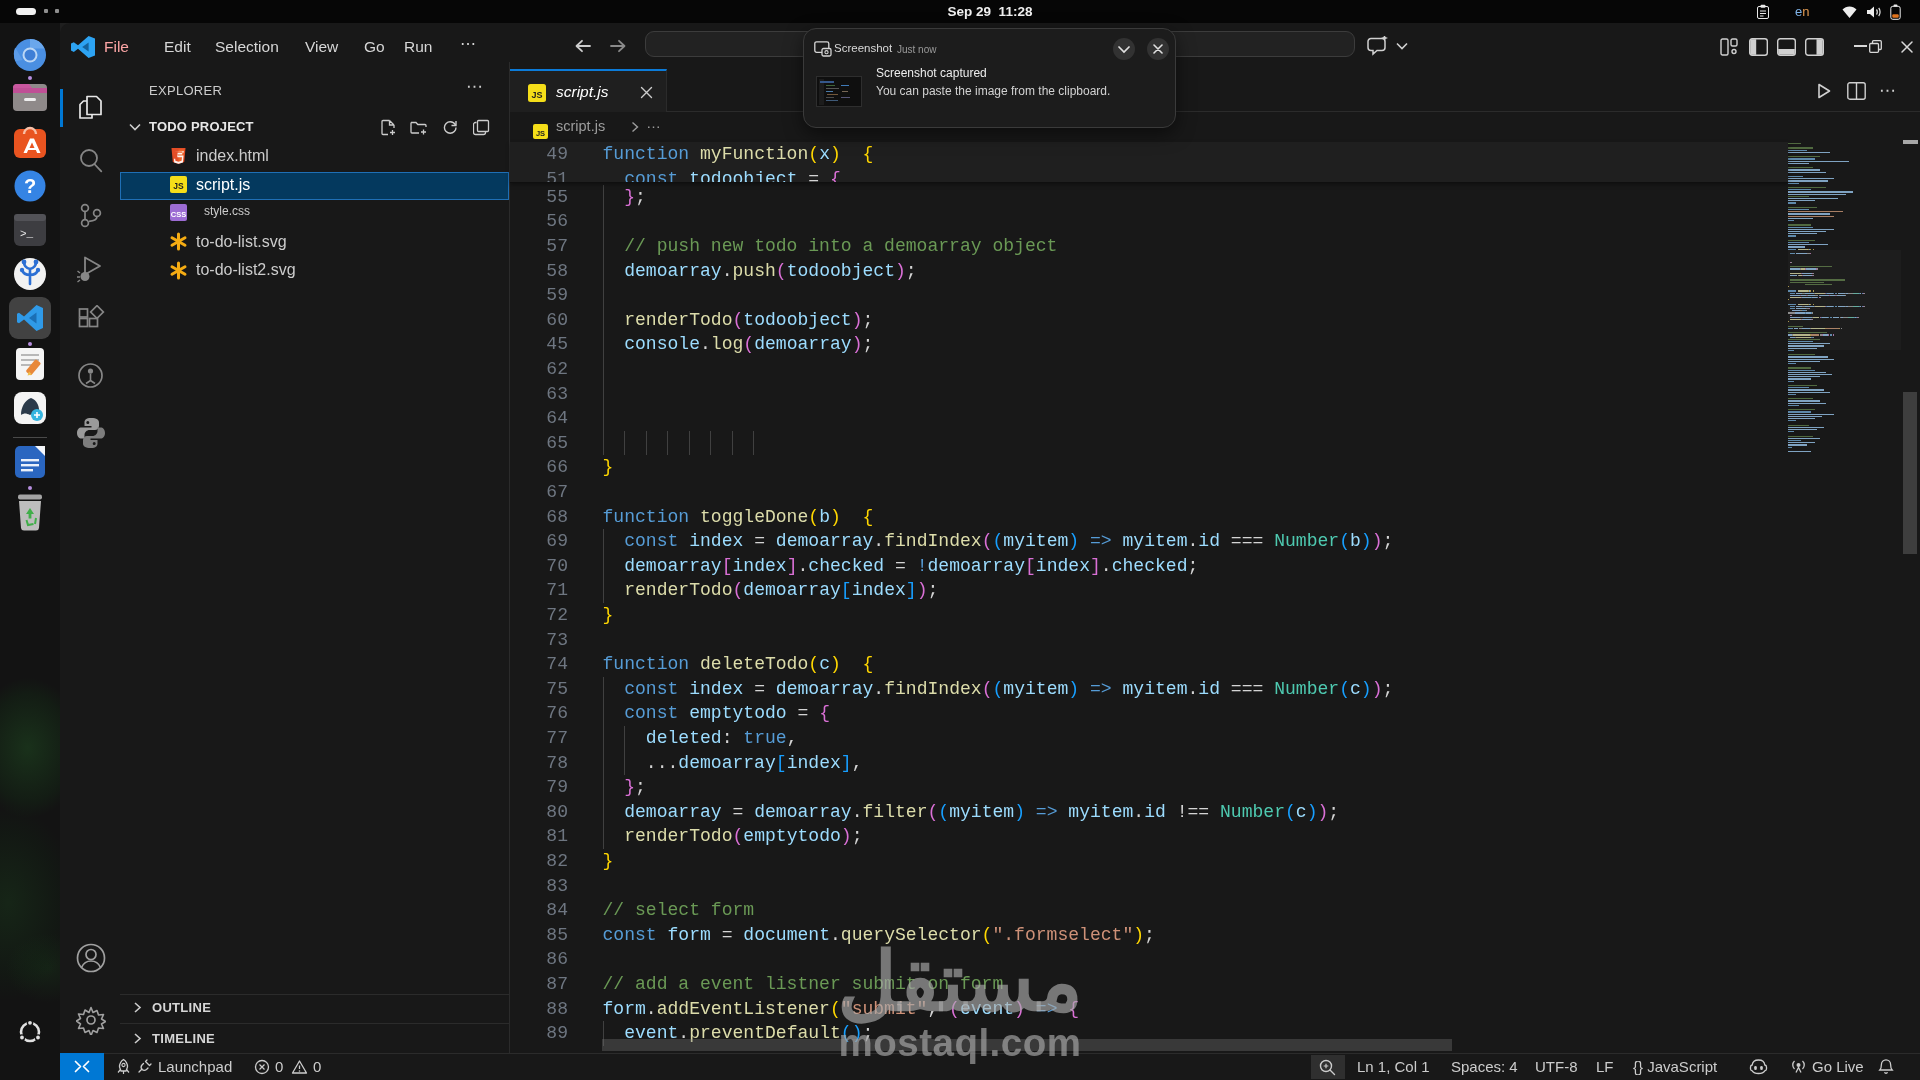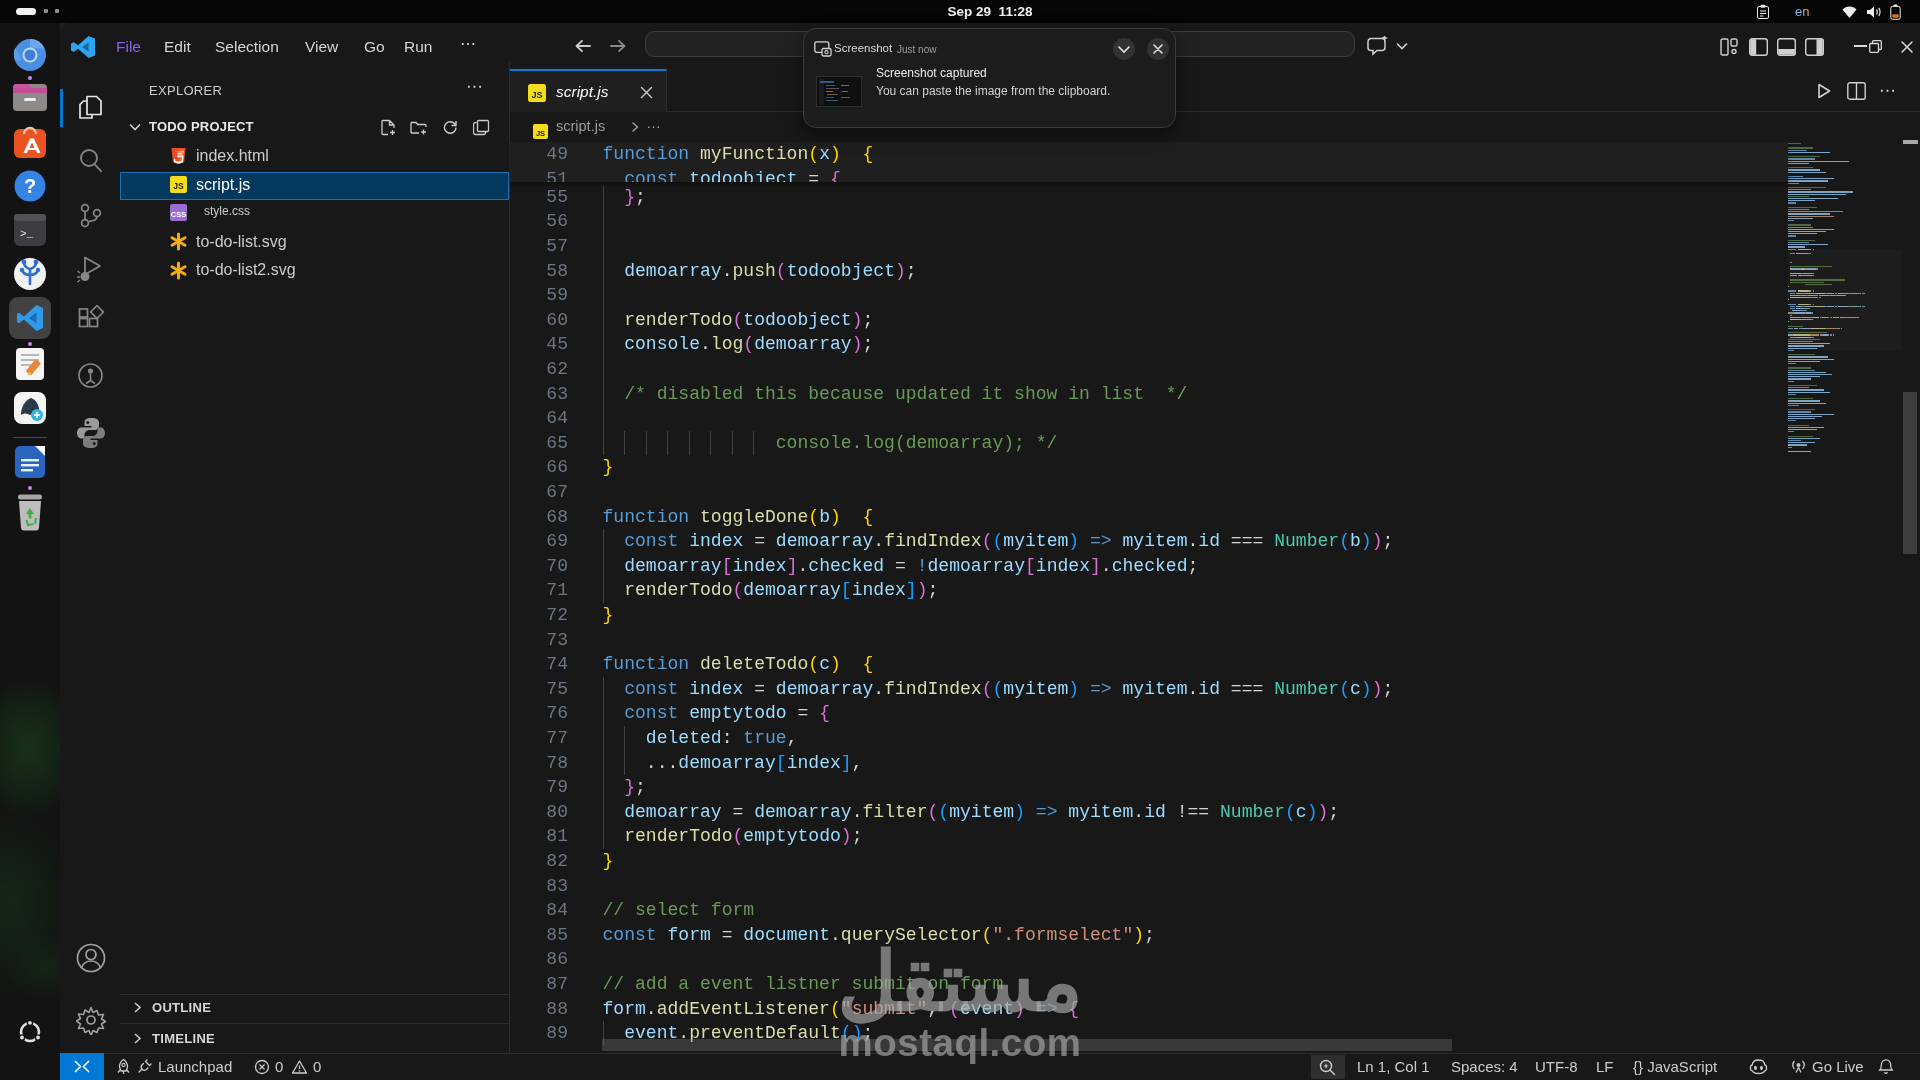--- a/index.html
+++ b/index.html
@@ -120,21 +120,21 @@
       <circle cx="12" cy="12" r="9" stroke="#e0e0e0" stroke-width="2.6"></circle>
       <circle cx="12" cy="2.8" r="2.6" fill="#e0e0e0" stroke="#141414" stroke-width="1.4"></circle>
       <circle cx="4" cy="17.5" r="2.6" fill="#e0e0e0" stroke="#141414" stroke-width="1.4"></circle>
       <circle cx="20" cy="17.5" r="2.6" fill="#e0e0e0" stroke="#141414" stroke-width="1.4"></circle>
     </svg>
 <div class="abs" style="left:60px;top:23px;width:1860px;height:1057px;background:#181818;border-radius:10px 0 0 0"></div>
 <svg style="position:absolute;left:71px;top:36px" width="24" height="22" viewBox="0 0 24 22" fill="none">
       <path d="M17.6 0 7 9.3 2.8 6.2 0 7.5v7l2.8 1.4 4.2-3.2L17.6 22l6.4-2.6V2.6z" fill="#2da3f2"></path>
       <path d="M17.6 6.5 11.2 11l6.4 4.5z" fill="#14639c"></path>
     </svg>
-<div class="abs" style="left:116px;top:38px;font-size:15.5px;color:#8b5cf6">File</div>
+<div class="abs" style="left:104px;top:38px;font-size:15.5px;color:#fca5a5">File</div>
 <div class="abs" style="left:164px;top:38px;font-size:15.5px;color:#d6d6d6">Edit</div>
 <div class="abs" style="left:215px;top:38px;font-size:15.5px;color:#d6d6d6">Selection</div>
 <div class="abs" style="left:305px;top:38px;font-size:15.5px;color:#d6d6d6">View</div>
 <div class="abs" style="left:364px;top:38px;font-size:15.5px;color:#d6d6d6">Go</div>
 <div class="abs" style="left:404px;top:38px;font-size:15.5px;color:#d6d6d6">Run</div>
 <div class="abs" style="left:460px;top:34px;font-size:16px;color:#d6d6d6;letter-spacing:1px">⋯</div>
 <svg style="position:absolute;left:574px;top:38px" width="18" height="16" viewBox="0 0 18 16" fill="none">
       <path d="M16 8H3M8 2.8 2.5 8 8 13.2" stroke="#cccccc" stroke-width="1.8" stroke-linecap="round" stroke-linejoin="round"></path>
     </svg>
 <svg style="position:absolute;left:609px;top:38px" width="18" height="16" viewBox="0 0 18 16" fill="none">
@@ -348,25 +348,25 @@
     <div class="gut" style="top:824.3px">81</div>
     <div class="gut" style="top:848.9px">82</div>
     <div class="gut" style="top:873.5px">83</div>
     <div class="gut" style="top:898.1px">84</div>
     <div class="gut" style="top:922.7px">85</div>
     <div class="gut" style="top:947.3px">86</div>
     <div class="gut" style="top:971.9px">87</div>
     <div class="gut" style="top:996.5px">88</div>
     <div class="gut" style="top:1021.1px">89</div>
 <div class="cl" style="top:184.7px"><span class="w">  </span><span class="b2">}</span><span class="w">;</span></div>
+    <div class="cl" style="top:233.9px"><span class="w">  </span><span class="c">// push new todo into a demoarray object</span></div>
     <div class="cl" style="top:258.5px"><span class="w">  </span><span class="v">demoarray</span><span class="w">.</span><span class="f">push</span><span class="b2">(</span><span class="v">todoobject</span><span class="b2">)</span><span class="w">;</span></div>
     <div class="cl" style="top:307.7px"><span class="w">  </span><span class="f">renderTodo</span><span class="b2">(</span><span class="v">todoobject</span><span class="b2">)</span><span class="w">;</span></div>
     <div class="cl" style="top:332.3px"><span class="w">  </span><span class="v">console</span><span class="w">.</span><span class="f">log</span><span class="b2">(</span><span class="v">demoarray</span><span class="b2">)</span><span class="w">;</span></div>
-    <div class="cl" style="top:381.5px"><span class="w">  </span><span class="c">/* disabled this because updated it show in list  */</span></div>
-    <div class="cl" style="top:430.7px"><span class="w">                </span><span class="c">console.log(demoarray); */</span></div>
+    <div class="cl" style="top:381.5px"><span class="w">  </span></div>
     <div class="cl" style="top:455.3px"><span class="b1">}</span></div>
     <div class="cl" style="top:504.5px"><span class="k">function</span><span class="w"> </span><span class="f">toggleDone</span><span class="b1">(</span><span class="v">b</span><span class="b1">)</span><span class="w">  </span><span class="b1">{</span></div>
     <div class="cl" style="top:529.1px"><span class="w">  </span><span class="k">const</span><span class="w"> </span><span class="v">index</span><span class="w"> = </span><span class="v">demoarray</span><span class="w">.</span><span class="f">findIndex</span><span class="b2">(</span><span class="b3">(</span><span class="v">myitem</span><span class="b3">)</span><span class="w"> </span><span class="k">=&gt;</span><span class="w"> </span><span class="v">myitem</span><span class="w">.</span><span class="v">id</span><span class="w"> === </span><span class="t">Number</span><span class="b3">(</span><span class="v">b</span><span class="b3">)</span><span class="b2">)</span><span class="w">;</span></div>
     <div class="cl" style="top:553.7px"><span class="w">  </span><span class="v">demoarray</span><span class="b2">[</span><span class="v">index</span><span class="b2">]</span><span class="w">.</span><span class="v">checked</span><span class="w"> = </span><span class="k">!</span><span class="v">demoarray</span><span class="b2">[</span><span class="v">index</span><span class="b2">]</span><span class="w">.</span><span class="v">checked</span><span class="w">;</span></div>
     <div class="cl" style="top:578.3px"><span class="w">  </span><span class="f">renderTodo</span><span class="b2">(</span><span class="v">demoarray</span><span class="b3">[</span><span class="v">index</span><span class="b3">]</span><span class="b2">)</span><span class="w">;</span></div>
     <div class="cl" style="top:602.9px"><span class="b1">}</span></div>
     <div class="cl" style="top:652.1px"><span class="k">function</span><span class="w"> </span><span class="f">deleteTodo</span><span class="b1">(</span><span class="v">c</span><span class="b1">)</span><span class="w">  </span><span class="b1">{</span></div>
     <div class="cl" style="top:676.7px"><span class="w">  </span><span class="k">const</span><span class="w"> </span><span class="v">index</span><span class="w"> = </span><span class="v">demoarray</span><span class="w">.</span><span class="f">findIndex</span><span class="b2">(</span><span class="b3">(</span><span class="v">myitem</span><span class="b3">)</span><span class="w"> </span><span class="k">=&gt;</span><span class="w"> </span><span class="v">myitem</span><span class="w">.</span><span class="v">id</span><span class="w"> === </span><span class="t">Number</span><span class="b3">(</span><span class="v">c</span><span class="b3">)</span><span class="b2">)</span><span class="w">;</span></div>
     <div class="cl" style="top:701.3px"><span class="w">  </span><span class="k">const</span><span class="w"> </span><span class="v">emptytodo</span><span class="w"> = </span><span class="b2">{</span></div>
     <div class="cl" style="top:725.9px"><span class="w">    </span><span class="v">deleted</span><span class="w">: </span><span class="k">true</span><span class="w">,</span></div>

